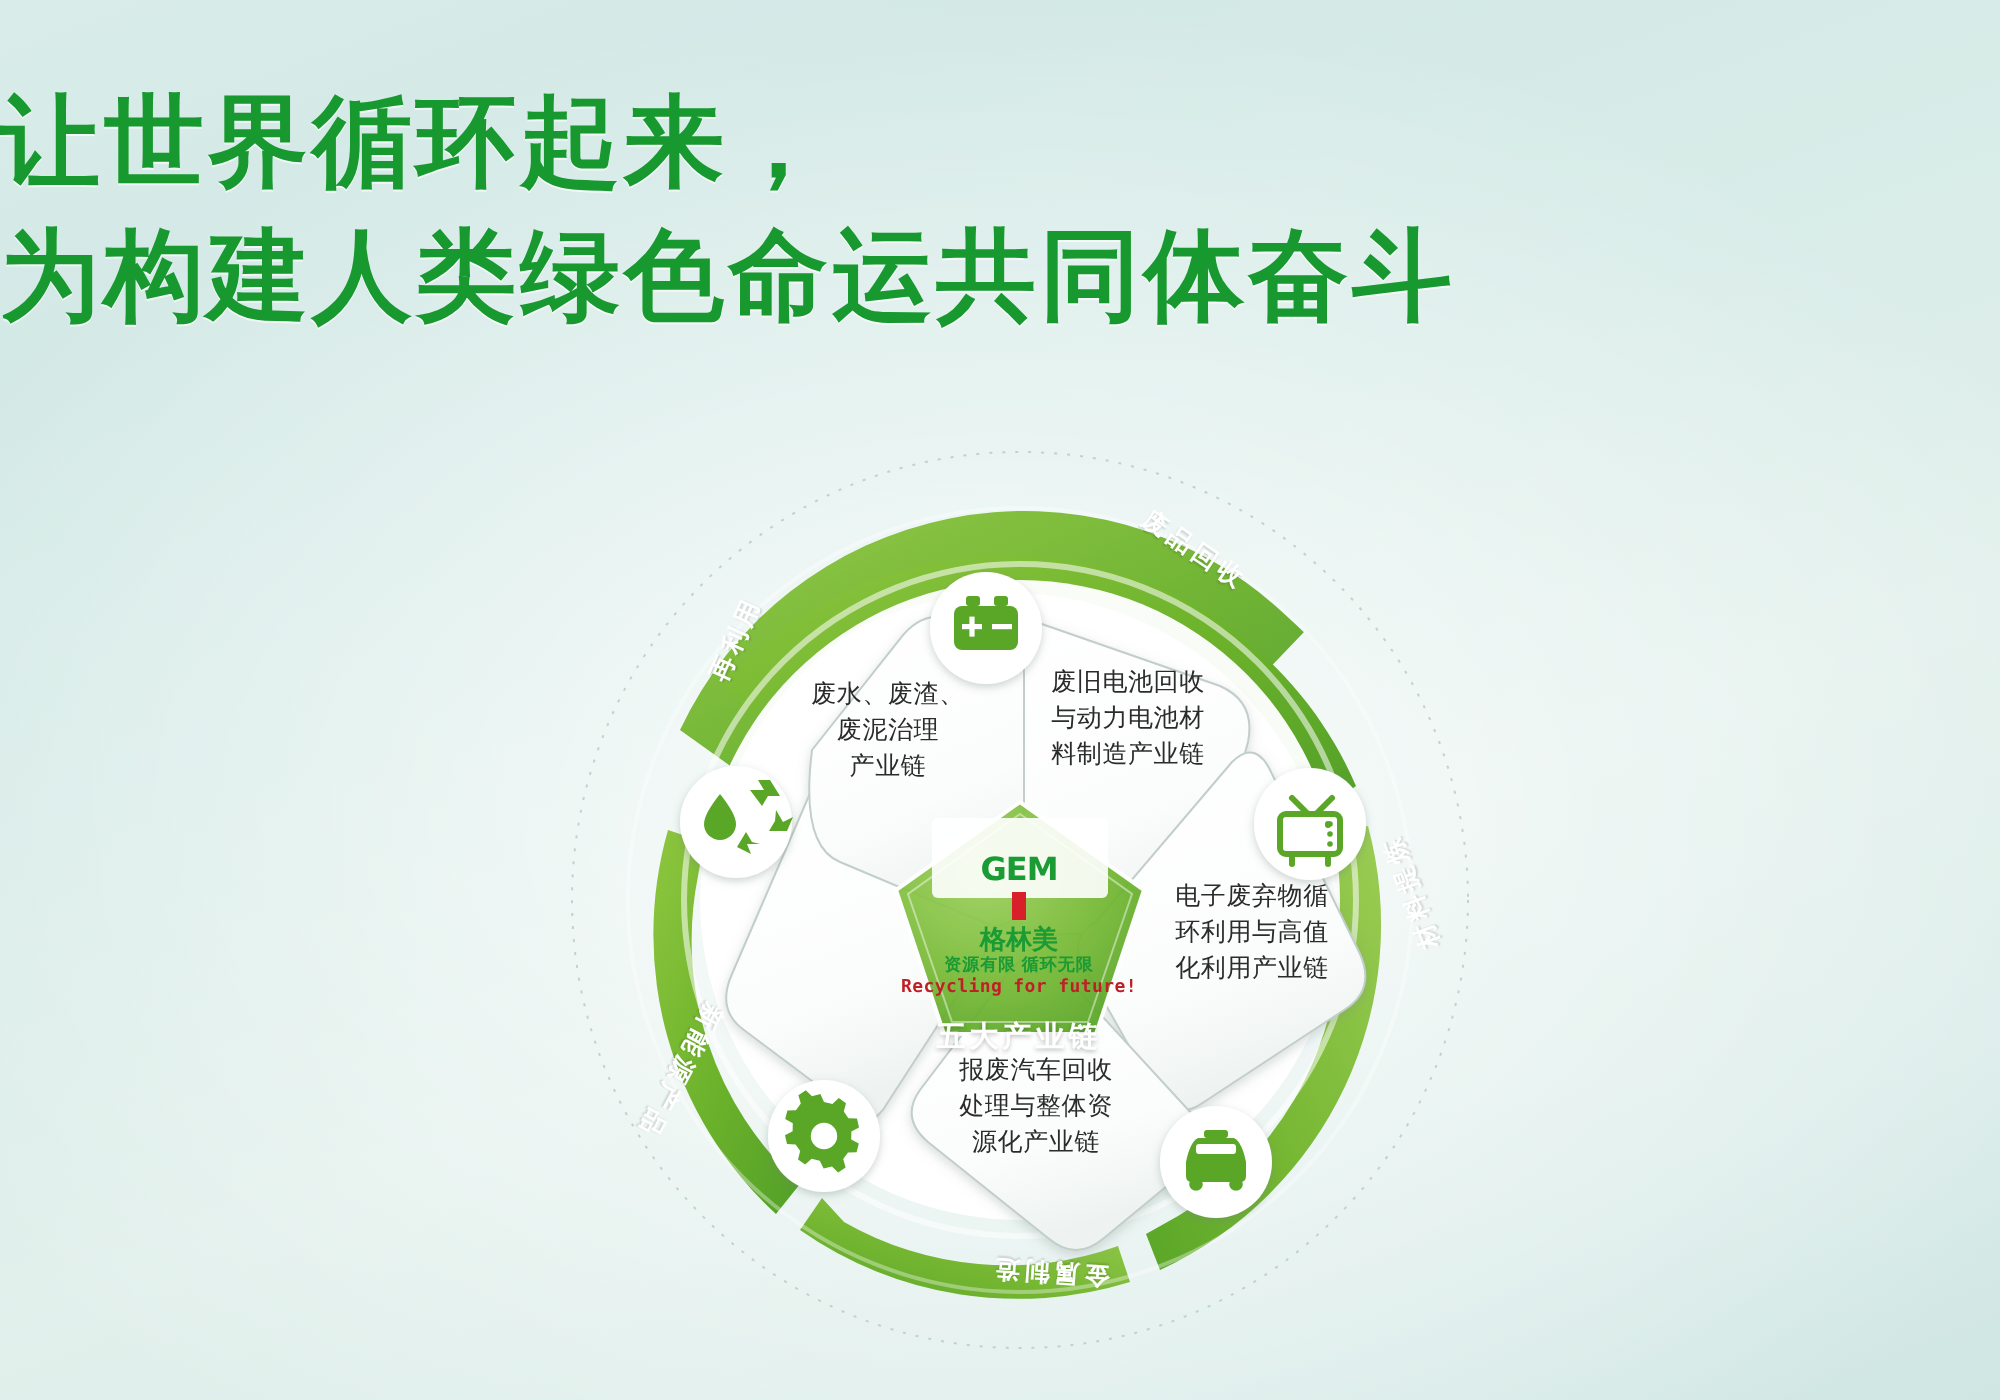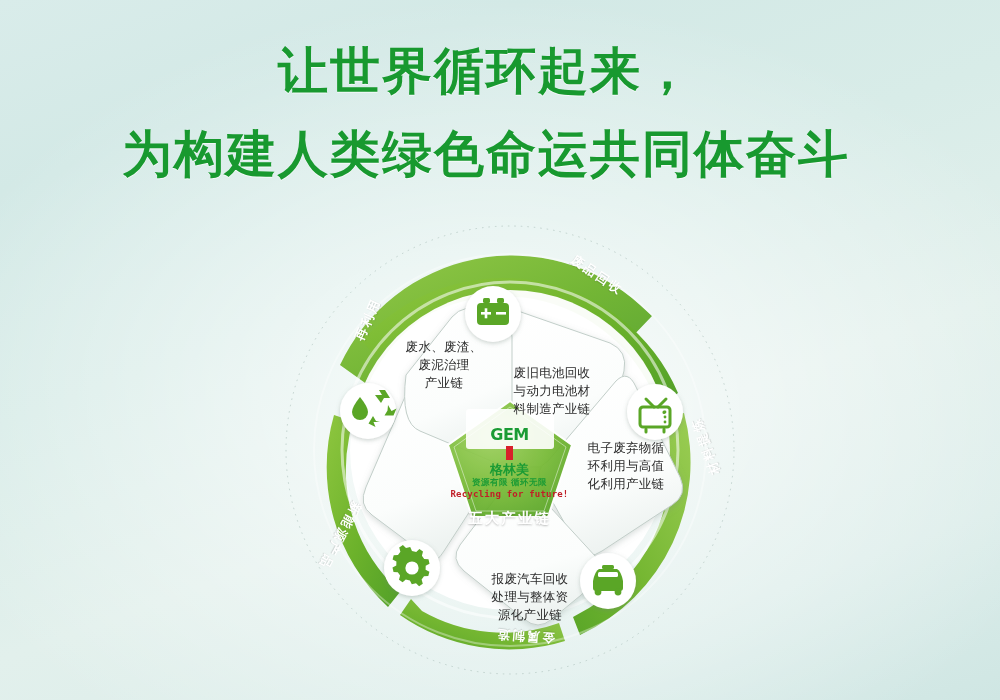--- a/index.html
+++ b/index.html
@@ -7,28 +7,28 @@
     width:1000px;height:700px;overflow:hidden;
     font-family:"Liberation Sans","DejaVu Sans",sans-serif;
     background:
       radial-gradient(ellipse 900px 620px at 50% 58%, rgba(255,255,255,0.85) 0%, rgba(255,255,255,0.35) 38%, rgba(255,255,255,0.0) 66%),
       linear-gradient(160deg,#d9ecea 0%,#d3e9e6 18%,#d8ece8 40%,#e2f0ec 62%,#dcedea 82%,#cfe6e3 100%);
     position:relative;
   }
 
   
   #headline{
-    position:absolute;left:0;top:42px;width:972px;text-align:center;
+    position:absolute;left:0;top:42px;width:972px;text-align:left;
     line-height:1.18;color:#18992f;
     font-weight:700;letter-spacing:2px;
     text-shadow:0 1px 0 rgba(255,255,255,.65);
     user-select:none;
   }
   #headline .l1{font-size:50px;display:block;}
-  #headline .l2{font-size:50px;display:block;margin-top:24px;}
+  #headline .l2{font-size:50px;display:block;margin-top:8px;}
 
   
   #diagram{
     position:absolute;left:280px;top:215px;width:460px;height:470px;
   }
   #diagram svg{display:block;}
 
   
   .petal-text{
     position:absolute;color:#2b2b2b;font-size:12.5px;line-height:1.42;
@@ -230,29 +230,29 @@
       <circle cx="88" cy="196" r="28" fill="#ffffff"></circle>
       <g fill="#5aa628">
         <path d="M 80 182 q 8 10 8 15 a 8 8 0 0 1 -16 0 q 0 -5 8 -15 z"></path>
         <path d="M 95 180 l 7 0 l -3 -5 l 6 0 l 5 8 l -6 0 l -3 5 z"></path>
         <path d="M 108 190 l 3.5 6 l 5 -2.5 l -3 7 l -9 0 l 3 -5 z"></path>
         <path d="M 100 207 l -6.5 0 l 2 5 l -7 -3.5 l 4.5 -7.5 l 3 5 z"></path>
       </g>
     </g>
   </svg>
 
-  <div class="petal-text" style="left:216px;top:118px;width:112px;margin-top:32px;">废旧电池回收
+  <div class="petal-text" style="left:228px;top:118px;width:112px;">废旧电池回收
 与动力电池材
 料制造产业链</div>
 
   <div class="petal-text" style="left:290px;top:225px;width:112px;">电子废弃物循
 环利用与高值
 化利用产业链</div>
 
-  <div class="petal-text" style="left:194px;top:312px;width:112px;margin-top:44px;">报废汽车回收
+  <div class="petal-text" style="left:182px;top:312px;width:112px;">报废汽车回收
 处理与整体资
 源化产业链</div>
 
 
   <div class="petal-text" style="left:108px;top:124px;width:112px;">废水、废渣、
 废泥治理
 产业链</div>
 
   <div class="ring-label" style="left:287px;top:52px;transform:rotate(34deg);">废品回收</div>
 

